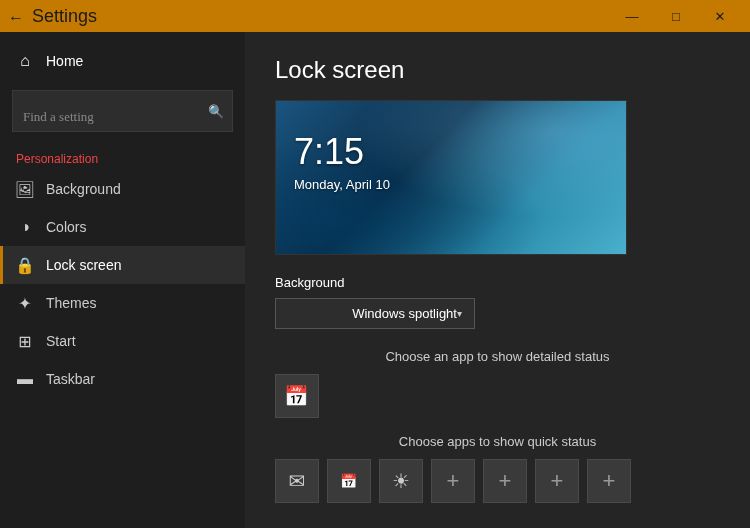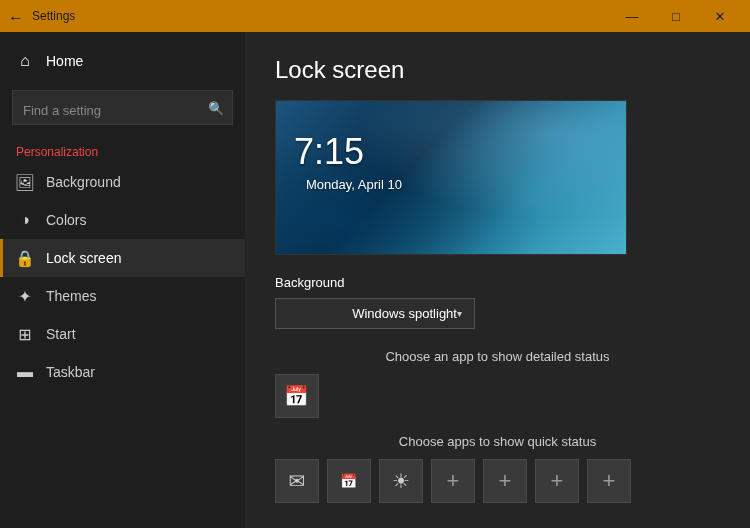--- a/index.html
+++ b/index.html
@@ -30,21 +30,21 @@
       color: #1a1a1a;
       font-size: 16px;
       cursor: pointer;
       background: none;
       border: none;
       display: flex;
       align-items: center;
     }
     .titlebar-title {
       color: #1a1a1a;
-      font-size: 12px;
+      font-size: 18px;
     }
     .titlebar-controls {
       display: flex;
       gap: 0;
     }
     .titlebar-btn {
       width: 44px;
       height: 32px;
       background: none;
       border: none;
@@ -80,23 +80,24 @@
     }
     .search-box {
       margin: 8px 12px;
       position: relative;
     }
     .search-box input {
       width: 100%;
       background: #2d2d2d;
       border: 1px solid #3a3a3a;
       color: #ccc;
-      padding: 12px 30px 6px 10px;
+      padding: 18px 30px 6px 10px;
       font-size: 13px;
       outline: none;
+      font-family: Liberation Serif, serif;
     }
     .search-box input::placeholder { color: #888; }
     .search-icon-wrap {
       position: absolute;
       right: 8px;
       top: 50%;
       transform: translateY(-50%);
       color: #888;
       font-size: 13px;
     }
@@ -167,21 +168,21 @@
       top: 30px;
       left: 18px;
       color: #fff;
       font-size: 36px;
       font-weight: 200;
       text-shadow: 0 1px 3px rgba(0,0,0,0.5);
     }
     .lock-date {
       position: absolute;
       top: 76px;
-      left: 30px;
+      left: 18px;
       color: #fff;
       font-size: 13px;
       font-weight: 300;
       text-shadow: 0 1px 2px rgba(0,0,0,0.5);
     }
 
     
     .section-label {
       color: #fff;
       font-size: 13px;

